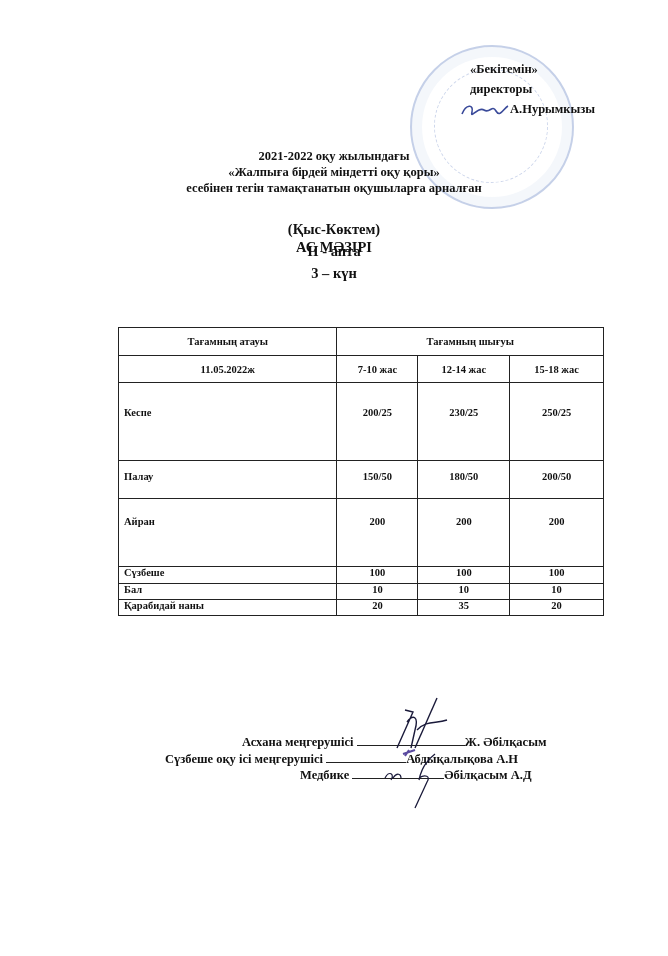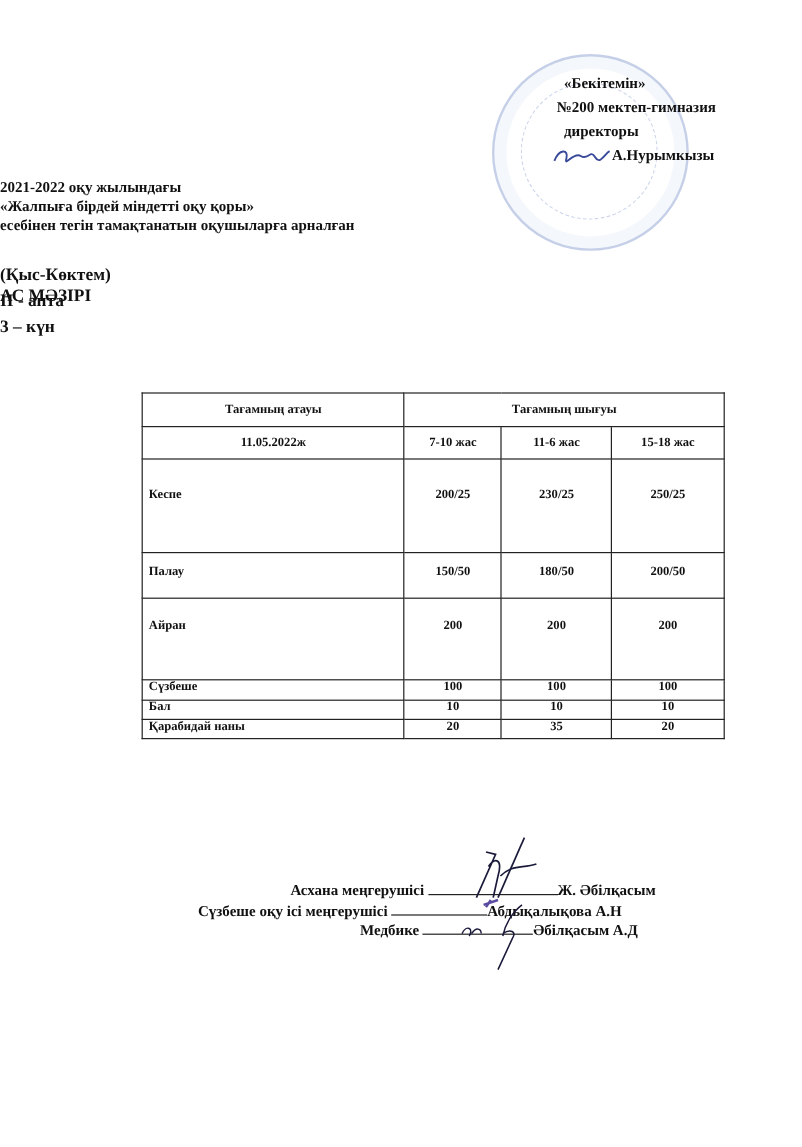--- a/index.html
+++ b/index.html
@@ -11,21 +11,21 @@
     position: absolute; left: 410px; top: 45px; width: 160px; height: 160px;
     border-radius: 50%; border: 2px solid rgba(90,120,190,0.35);
     box-shadow: inset 0 0 0 10px rgba(120,150,210,0.08);
   }
   .stamp-inner {
     position: absolute; left: 22px; top: 22px; width: 112px; height: 112px; border-radius: 50%;
     border: 1px dashed rgba(90,120,190,0.3);
   }
   .approval { position: absolute; left: 470px; top: 59px; font-weight: bold; font-size: 12.5px; line-height: 20px; white-space: nowrap; }
   .approval .sig { display: inline-block; width: 50px; height: 16px; vertical-align: middle; }
-  .center-block { position: absolute; left: 0; width: 668px; text-align: left; font-weight: bold; }
+  .center-block { position: absolute; left: 0; width: 668px; text-align: center; font-weight: bold; }
   .title-small { font-size: 12.5px; line-height: 16px; }
   .title-big { font-size: 14.5px; line-height: 19px; }
   table.menu {
     position: absolute; left: 118px; top: 327px; width: 486px; border-collapse: collapse;
     font-size: 10.5px; font-weight: bold;
   }
   table.menu td { border: 1.3px solid #222; padding: 0 5px; vertical-align: top; }
   table.menu td.c { text-align: center; margin-top: 32px; }
   table.menu tr.h td { vertical-align: middle; text-align: center; }
   .sign-area { position: absolute; font-weight: bold; font-size: 12.5px; line-height: 17px; white-space: nowrap; }
@@ -34,21 +34,20 @@
 </style>
 </head>
 <body>
 
 <div class="stamp">
   <div class="stamp-inner"></div>
 </div>
 
 <div class="approval">
   <div>«Бекітемін»</div>
-  <div style="margin-left:-6px">№200 мектеп-гимназия</div>
   <div>директоры</div>
   <div style="margin-left:-10px">
     <svg class="sig" viewBox="0 0 50 16">
       <path d="M2 12 C6 2, 14 2, 12 10 S18 4, 24 8 S32 2, 36 9 S44 6, 48 4" stroke="#3a4a9a" stroke-width="1.6" fill="none"></path>
     </svg><span>А.Нурымкызы</span>
   </div>
 </div>
 
 <div class="center-block title-small" style="top:148px;">2021-2022 оқу жылындағы</div>
 <div class="center-block title-small" style="top:164px;">«Жалпыға бірдей міндетті оқу қоры»</div>
@@ -66,21 +65,21 @@
       <col style="width:94px">
   </colgroup>
   <tbody>
       <tr class="h" style="height:28px">
     <td>Тағамның атауы</td>
     <td colspan="3">Тағамның шығуы</td>
   </tr>
   <tr class="h" style="height:27px">
     <td>11.05.2022ж</td>
     <td>7-10 жас</td>
-    <td>11-6 жас</td>
+    <td>12-14 жас</td>
     <td>15-18 жас</td>
   </tr>
   <tr style="height:78px">
     <td style="padding-top:24px">Кеспе</td>
     <td class="c" style="padding-top:24px">200/25</td>
     <td class="c" style="padding-top:24px">230/25</td>
     <td class="c" style="padding-top:24px">250/25</td>
   </tr>
   <tr style="height:38px">
     <td style="padding-top:10px">Палау</td>

